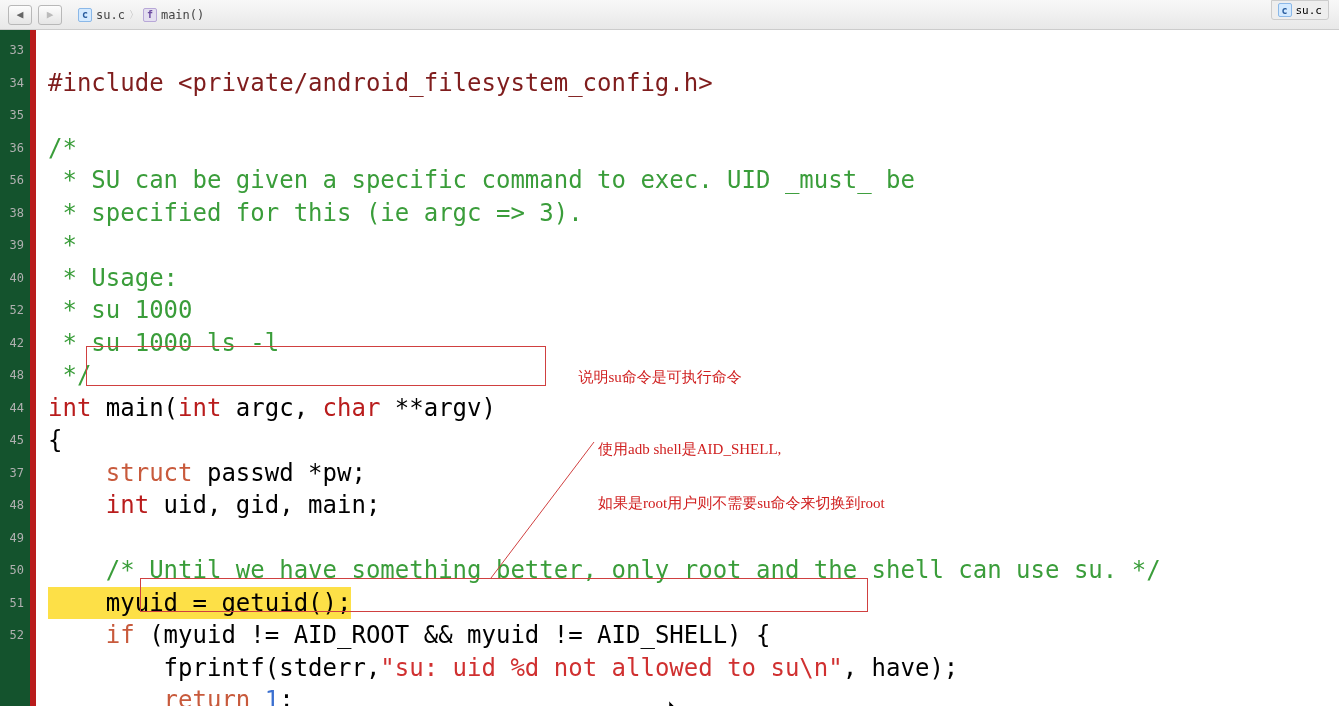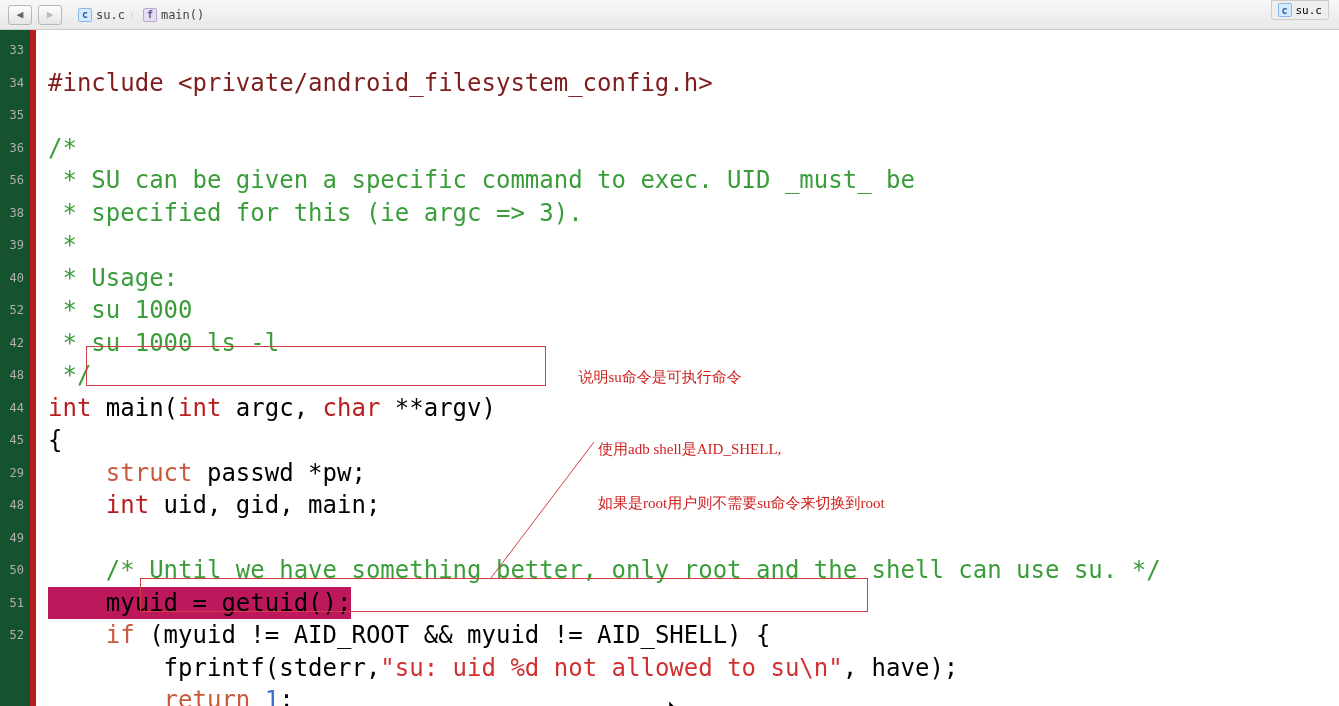--- a/index.html
+++ b/index.html
@@ -96,21 +96,21 @@
       white-space: pre;
       font-family: Menlo, Monaco, Consolas, monospace;
       position: relative;
     }
     .c-pp   { color: #7f1d1d; text-align: center; }
     .c-cm   { color: #3a9d3a; }
     .c-kw   { color: #c85a3c; }
     .c-ty   { color: #b91c1c; }
     .c-str  { color: #d03030; }
     .c-num  { color: #3a6fd0; }
-    .highlight-line { background: #be185d; display: inline-block; }
+    .highlight-line { background: #fde047; display: inline-block; }
     .red-box {
       position: absolute;
       border: 1.5px solid #d04040;
       pointer-events: none;
     }
     .annotation {
       position: absolute;
       font-family: "SimSun", "Songti SC", serif;
       font-size: 15px;
       color: #d02020;
@@ -162,21 +162,21 @@
     <div class="ln">56</div>
     <div class="ln">38</div>
     <div class="ln">39</div>
     <div class="ln">40</div>
     <div class="ln">52</div>
     <div class="ln">42</div>
     <div class="ln">48</div>
     <div class="ln">44</div>
     <div class="ln">45</div>
     <div class="ln"> </div>
-    <div class="ln">29</div>
+    <div class="ln">37</div>
     <div class="ln">48</div>
     <div class="ln">49</div>
     <div class="ln">50</div>
     <div class="ln">51</div>
     <div class="ln">52</div>
   </div>
   <div class="code">
 <span class="c-pp">#include &lt;private/android_filesystem_config.h&gt;</span>
 <span></span>
 <span class="c-cm">/*</span>

